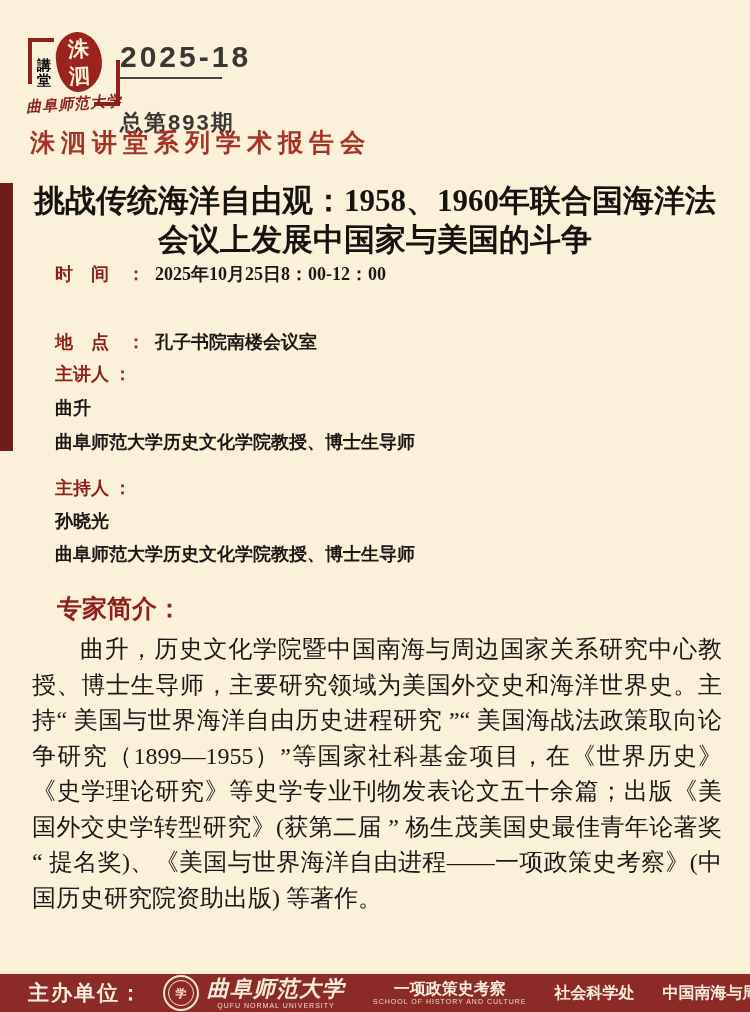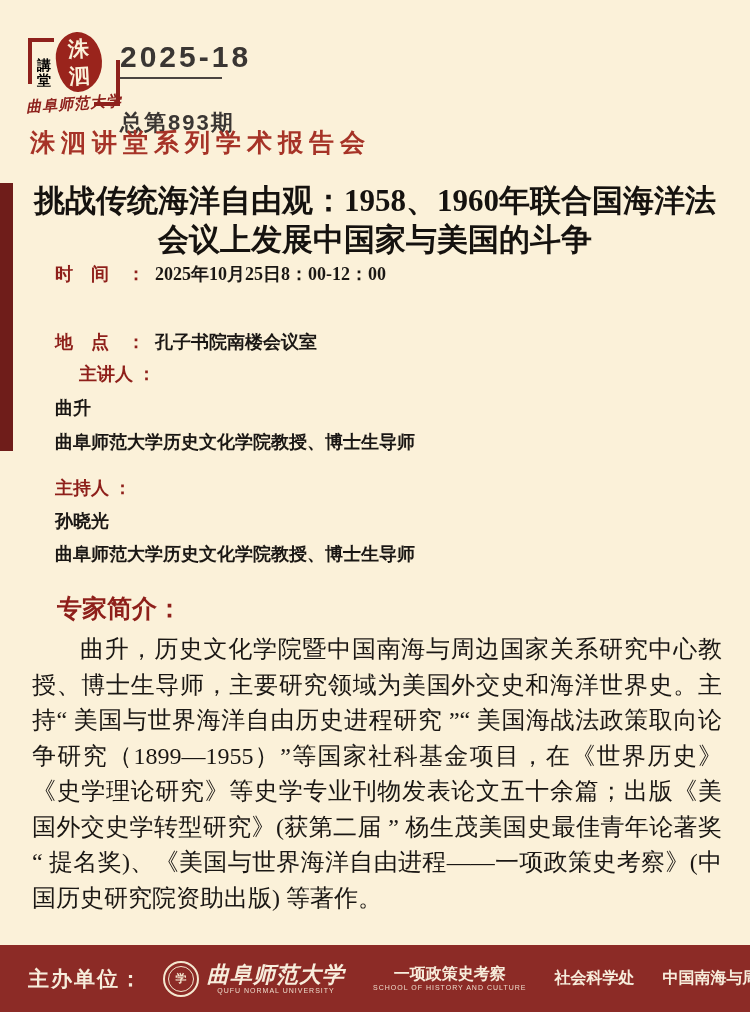--- a/index.html
+++ b/index.html
@@ -55,21 +55,21 @@
   .val { color:#1A1714; margin-left:10px; }
   .plain { color:#1A1714; }
 
   
   .bio-label { position:absolute; left:57px; top:592px;
     font-size:25px; font-weight:700; color:#8E1F1A; }
   .bio-text { position:absolute; left:32px; width:690px; top:632px;
     font-size:24px; line-height:35.5px; text-align:justify; text-indent:2em; color:#1A1714; }
 
   
-  .footer { position:absolute; left:0; bottom:0; width:750px; height:67px;
+  .footer { position:absolute; left:0; bottom:0; width:750px; height:38px;
     background:#8C2B26; display:flex; align-items:center; padding:0 28px; }
   .footer-label { color:#F7EDDC; font-weight:700; font-size:21px;
     letter-spacing:2px; margin-right:20px; white-space:nowrap; }
   .org { display:flex; flex-direction:column; align-items:center; justify-content:center;
     color:#F7EDDC; line-height:1.15; white-space:nowrap; }
   .org-name { font-weight:700; font-size:16px; }
   .org-name-calli { font-weight:700; font-size:22px; font-style:italic; letter-spacing:1px; }
   .org-sub { font-size:7px; letter-spacing:1px; text-transform:uppercase; opacity:.9;
     font-family:"Liberation Sans","DejaVu Sans",sans-serif; }
   .org-divider { width:1px; height:34px; background:rgba(250,240,220,.65); margin:0 14px; }
@@ -110,21 +110,21 @@
 
   <div class="accent-bar"></div>
 
   <div class="row" style="top:262px;">
     <span class="lbl">时　间　：</span><span class="val">2025年10月25日8：00-12：00</span>
   </div>
   <div class="row" style="top:310px;margin-top:20px;">
     <span class="lbl">地　点　：</span><span class="val">孔子书院南楼会议室</span>
   </div>
 
-  <div class="row" style="top:362px;margin-left:24px;">
+  <div class="row" style="top:362px;">
     <span class="lbl">主讲人 ：</span>
   </div>
   <div class="row" style="top:396px;">
     <span class="plain">曲升</span>
   </div>
   <div class="row" style="top:430px;">
     <span class="plain">曲阜师范大学历史文化学院教授、博士生导师</span>
   </div>
 
   <div class="row" style="top:476px;">

